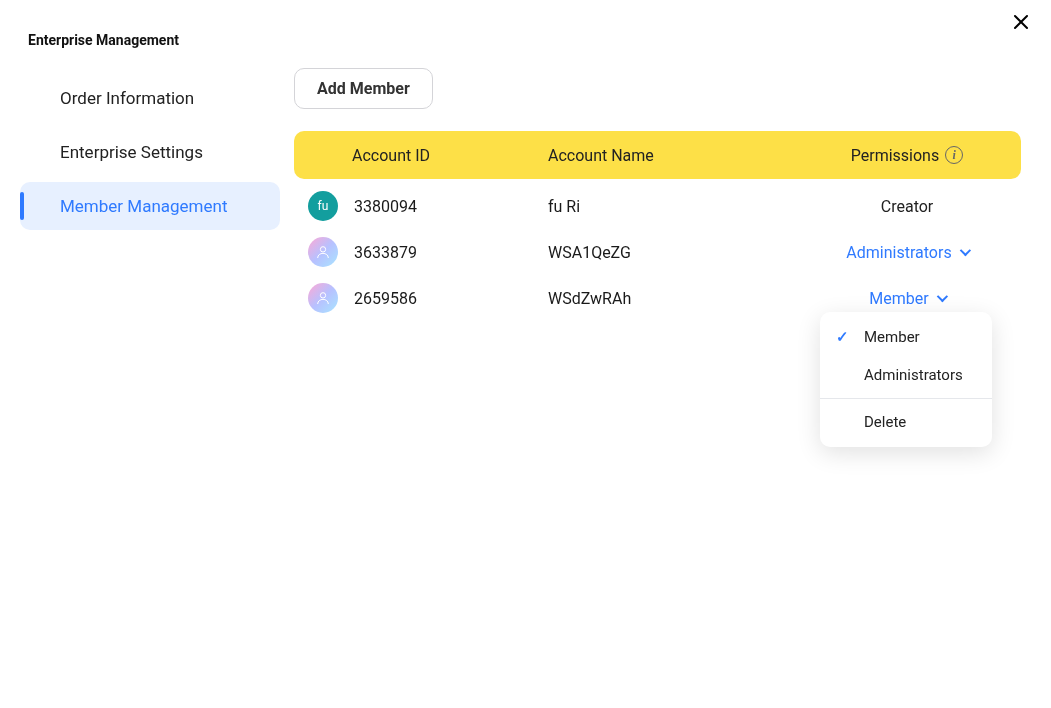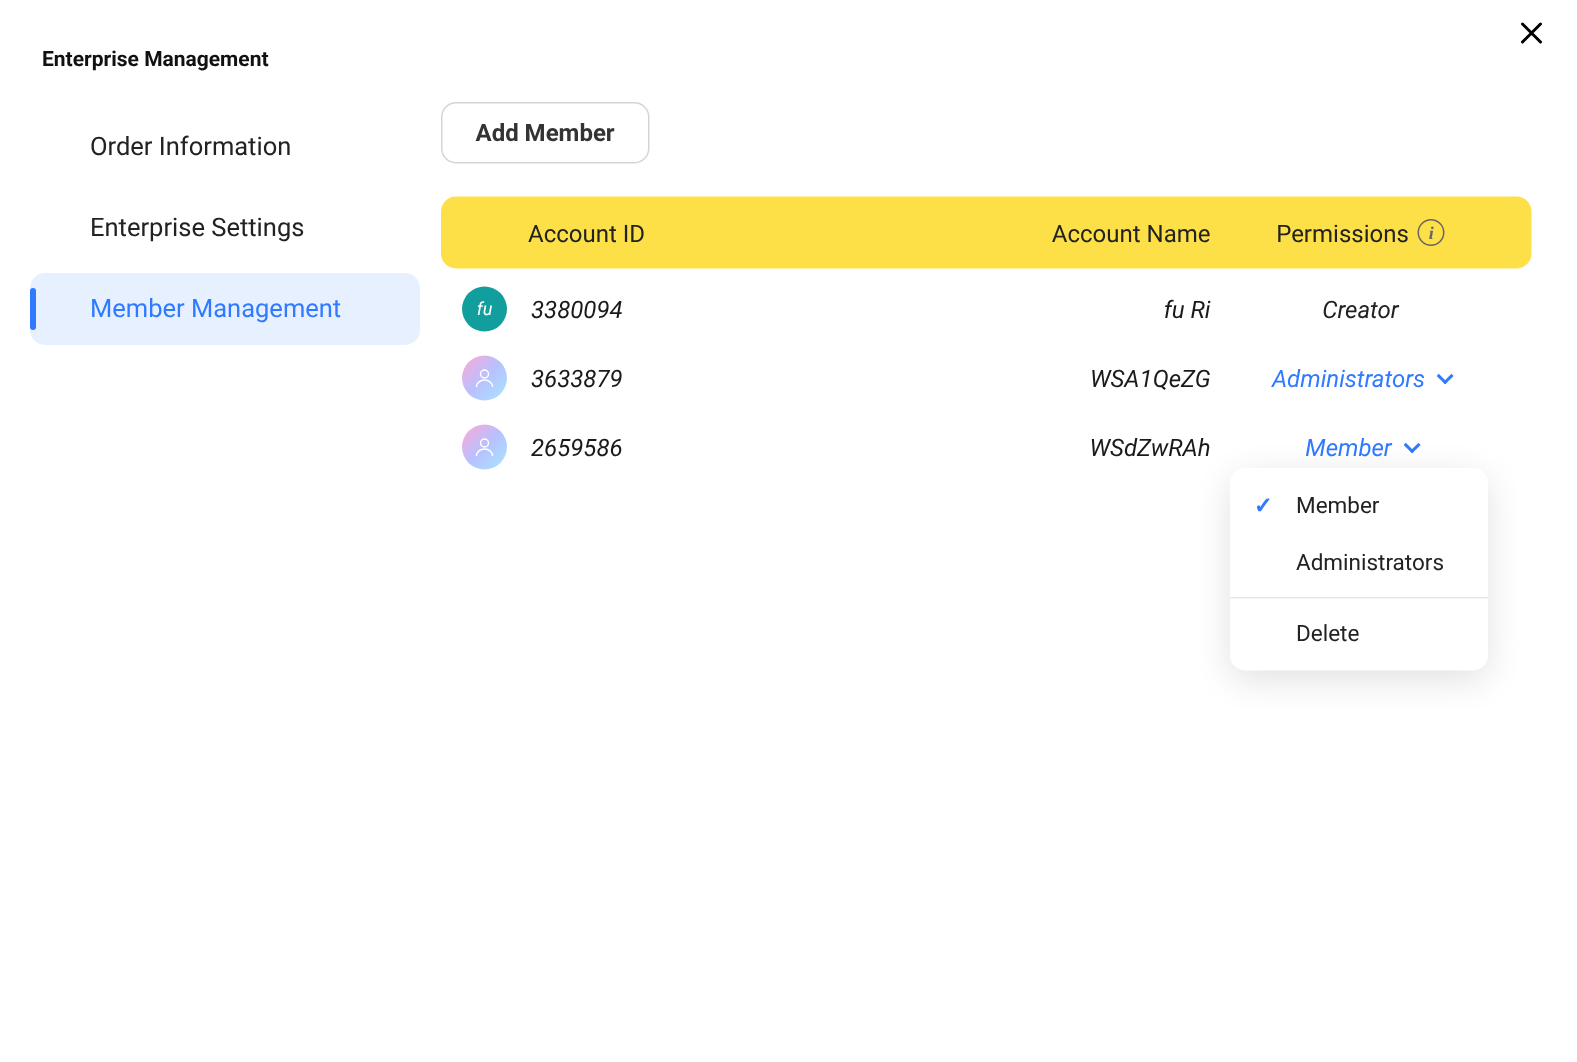--- a/index.html
+++ b/index.html
@@ -98,21 +98,21 @@
       font-size: 16px;
       color: #222;
     }
     .col-id {
       width: 240px;
       text-align: left;
       padding-left: 44px;
     }
     .col-name {
       flex: 1;
-      text-align: right;
+      text-align: left;
     }
     .col-perm {
       width: 200px;
       text-align: center;
       display: flex;
       align-items: center;
       justify-content: center;
       gap: 6px;
     }
     .info-icon {
@@ -124,21 +124,20 @@
       border: 1.5px solid #666;
       border-radius: 50%;
       font-size: 12px;
       font-style: italic;
       font-family: Georgia, serif;
       color: #666;
       font-weight: bold;
     }
     .table-rows {
       padding: 4px 14px 0 14px;
-      font-style: italic;
     }
     .row {
       display: flex;
       align-items: center;
       height: 46px;
       font-size: 16px;
       color: #1a1a1a;
     }
     .row .col-id {
       display: flex;

